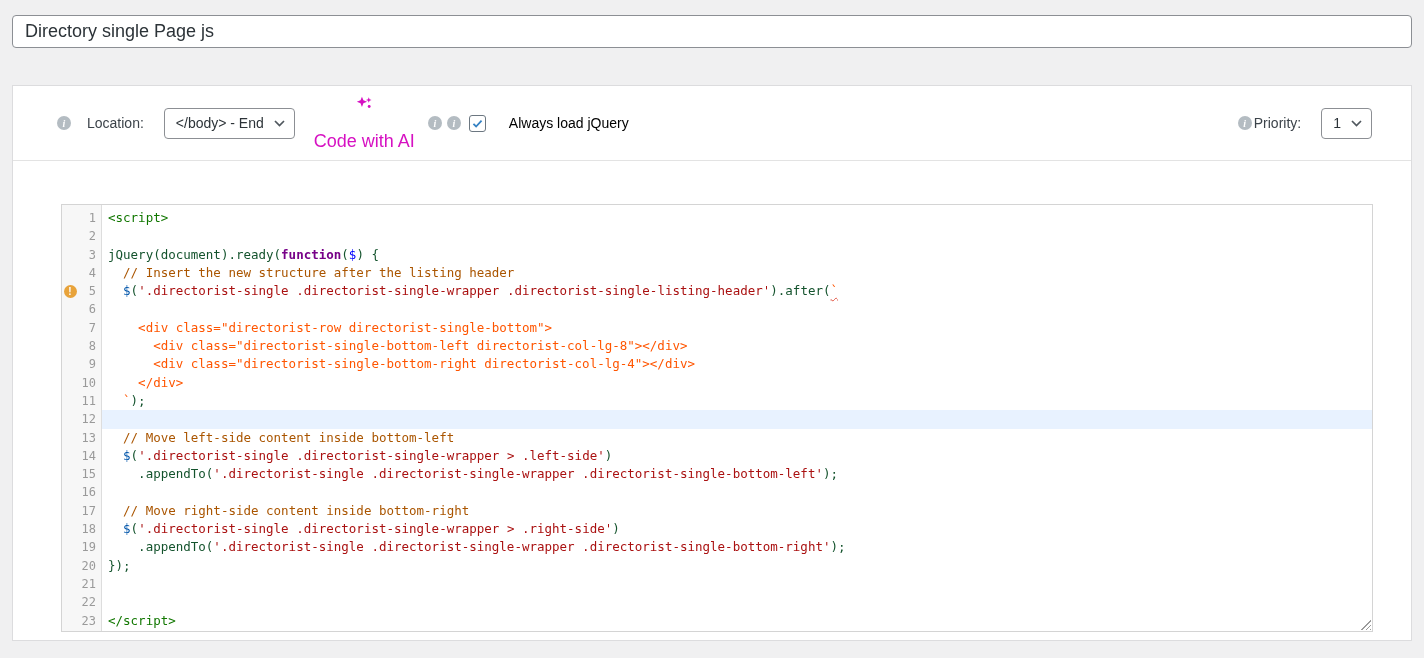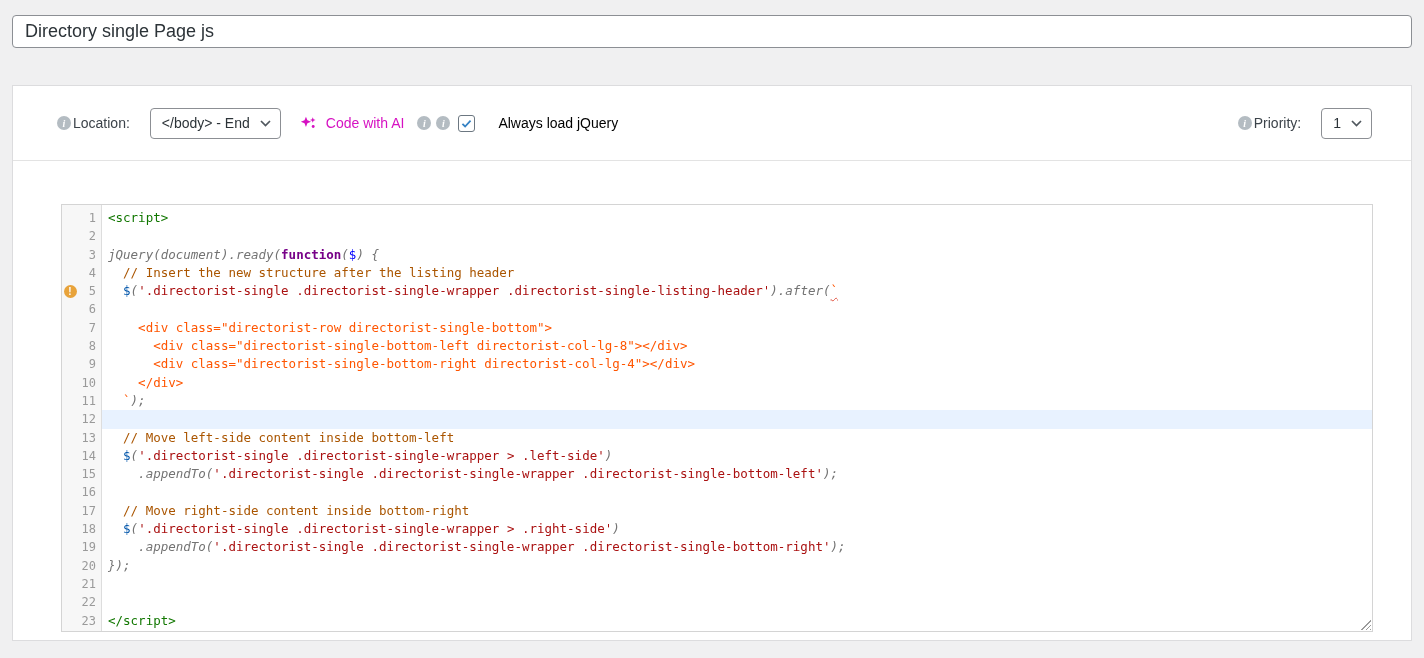--- a/index.html
+++ b/index.html
@@ -32,32 +32,32 @@
     padding-left:44px; padding-right:39px;
     font-size:14px; color:#3c434a;
   }
   .info-icon {
     display:inline-flex; align-items:center; justify-content:center;
     width:14px; height:14px; border-radius:50%;
     background:#b4bcc2; color:#fff; font-size:10px; font-weight:bold;
     font-family:"Liberation Serif",serif; font-style:italic;
     flex:0 0 14px;
   }
-  .tb-label { margin-left:2px; }
+  .tb-label { margin-left:16px; }
   .select-box {
     display:inline-flex; align-items:center; gap:10px;
     height:31px; padding:0 9px 0 11px;
     border:1px solid #8c8f94; border-radius:4px; background:#fff;
     font-size:14px; color:#2c3338; cursor:default;
   }
   .select-box svg { flex:0 0 auto; }
   .loc-select { margin-left:20px; }
   .ai-link {
-    display:inline-flex; align-items:center; gap:9px; margin-left:19px;
-    color:var(--ai-accent,#d611c2); cursor:pointer; font-size:14px;
+    display:inline-flex; align-items:center; gap:19px; margin-left:19px;
+    color:var(--ai-accent,#d611c2); cursor:pointer; font-size:18px;flex-direction:column;
   }
   .ai-link .txt { color:var(--ai-accent,#d611c2); }
   .tb-info2 { margin-left:13px; }
   .tb-info3 { margin-left:5px; }
   .checkbox {
     width:17px; height:17px; margin-left:8px;
     border:1px solid #6c7781; border-radius:3px; background:#fff;
     display:inline-flex; align-items:center; justify-content:center;
     cursor:pointer; flex:0 0 17px;
   }
@@ -82,21 +82,21 @@
   .warn-dot {
     width:13px; height:13px; border-radius:50%;
     background:var(--warning,#e8a33b); color:#fff;
     font-size:10px; font-weight:bold; line-height:13px; text-align:center;
     font-family:"Liberation Sans",sans-serif;
   }
   .cm-lnum { flex:0 0 24px; text-align:right; padding-right:6px; color:#9a9a9a; font-size:12px; }
   .cm-code { flex:1; padding-left:6px; white-space:pre; color:#000; }
   .cm-row.active .cm-code { background:var(--active-line-bg,#e8f2ff); }
 
-  .cm-plain   { color:#737373;font-style:italic; }
+  .cm-plain   { color:#14532d; }
   .cm-keyword { color:var(--keyword,#770088);font-weight:bold; }
   .cm-def     { color:var(--def,#0000ff); }
   .cm-var2    { color:var(--variable2,#0055aa); }
   .cm-string  { color:var(--string,#aa1111); }
   .cm-string2 { color:var(--template-string,#ff5500); }
   .cm-comment { color:var(--comment,#aa5500);text-align:right; }
   .cm-tag     { color:var(--tag,#117700); }
   .cm-squiggle {
     text-decoration:underline; text-decoration-style:wavy;
     text-decoration-color:#e05240; text-decoration-thickness:1px;

